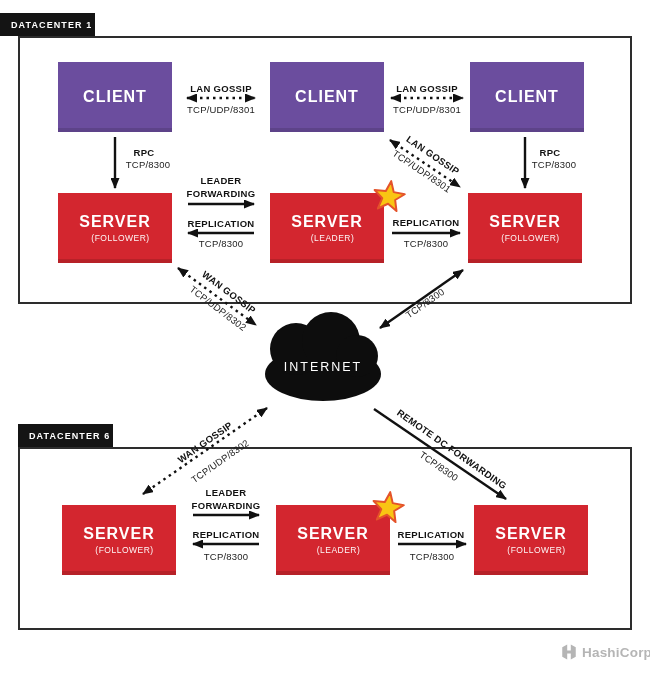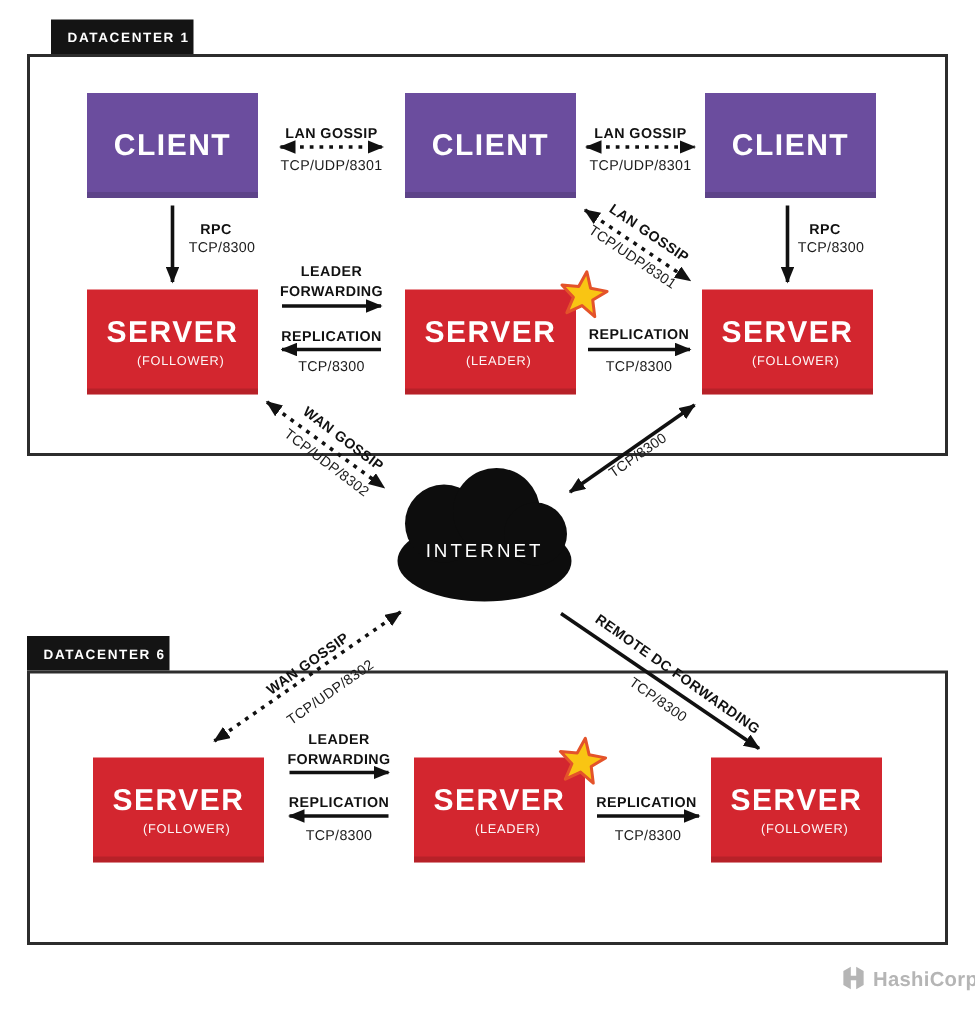--- a/index.html
+++ b/index.html
@@ -14,21 +14,21 @@
     letter-spacing:1.1px;width:95px;height:23px;line-height:24px;padding-left:11px;box-sizing:border-box;
   }
   
   .node{
     position:absolute;width:114px;height:70px;display:flex;flex-direction:column;
     align-items:center;justify-content:center;color:#ffffff;
     box-shadow:inset 0 -4px 0 rgba(0,0,0,0.13);
   }
   .client{background:var(--client,#6b4d9e);}
   .server{background:var(--server,#d3262f);text-align:center;}
-  .node-title{font-size:20px;font-weight:bold;letter-spacing:1px;line-height:1;}
+  .node-title{font-size:16px;font-weight:bold;letter-spacing:1px;line-height:1;}
   .node-role{font-size:8.5px;letter-spacing:0.5px;margin-top:4px;opacity:.96;line-height:1;padding-left:11px;}
   
   .overlay{position:absolute;left:0;top:0;z-index:5;pointer-events:none;}
   .edge{stroke:#111111;stroke-width:2.4px;fill:none;}
   .edge.dashed{stroke-dasharray:2.5 4;}
   .elb{font-family:"Liberation Sans",sans-serif;font-size:9.5px;font-weight:bold;fill:#111111;
        letter-spacing:0.3px;text-anchor:middle;}
   .elp{font-family:"Liberation Sans",sans-serif;font-size:9.5px;font-weight:normal;fill:#1c1c1c;
        letter-spacing:0.2px;text-anchor:middle;}
   .cloud-shape{fill:var(--cloud,#0d0d0d);}
@@ -38,21 +38,21 @@
   
   .footer{position:absolute;left:560px;top:642px;display:flex;align-items:center;gap:4px;}
   .footer svg{display:block;}
   .brand-text{font-size:13.5px;font-weight:bold;color:var(--logo_gray,#b5b5b5);letter-spacing:0.2px;}
 </style>
 </head>
 <body>
 
 <div class="canvas">
 
-  <div class="dc-tab" style="left:34px;top:13px;">DATACENTER 1</div>
+  <div class="dc-tab" style="left:0;top:13px;">DATACENTER 1</div>
   <div class="dc-box" style="left:18px;top:36px;width:614px;height:268px;"></div>
 
   <div class="dc-tab" style="left:18px;top:424px;">DATACENTER 6</div>
   <div class="dc-box" style="left:18px;top:447px;width:614px;height:183px;"></div>
 
   <div class="node client" style="left:58px;top:62px;">
     <span class="node-title">CLIENT</span>
   </div>
   <div class="node client" style="left:270px;top:62px;">
     <span class="node-title">CLIENT</span>

